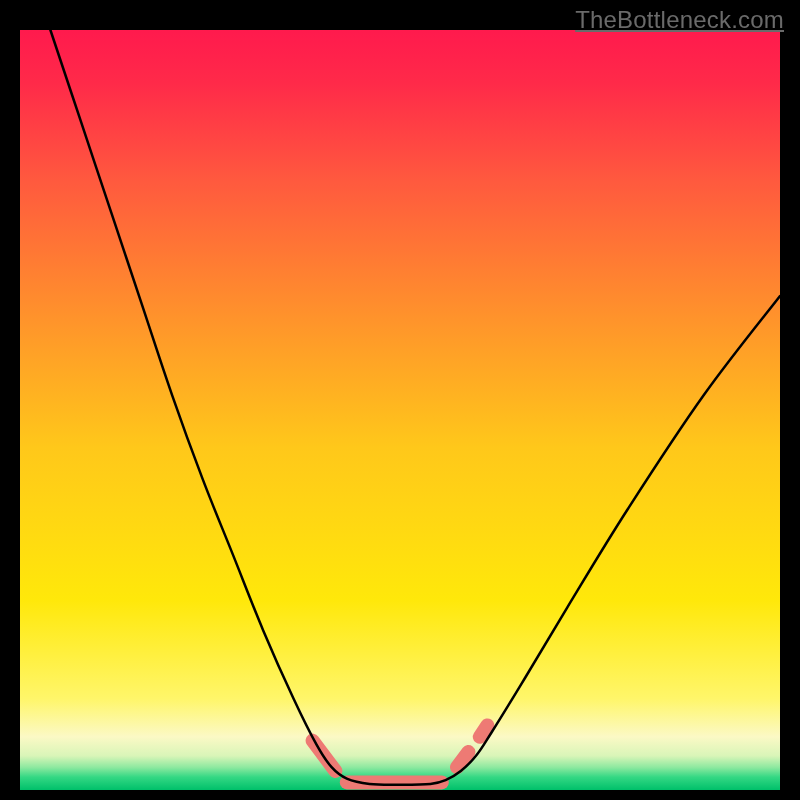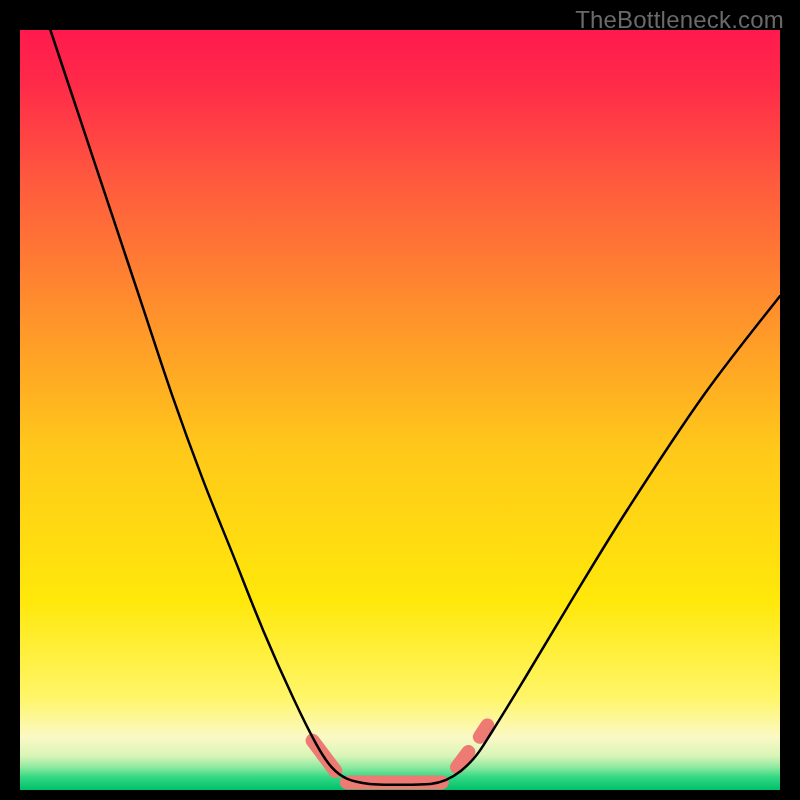--- a/index.html
+++ b/index.html
@@ -23,20 +23,21 @@
   }
   .watermark {
     position: absolute;
     top: 6px;
     right: 16px;
     color: #6a6a6a;
     font-size: 24px;
     font-weight: 400;
     letter-spacing: 0.2px;
     user-select: none;
+    text-decoration: underline;
   }
 </style>
 </head>
 <body>
 
 <div class="canvas-wrap">
   <svg id="chart-svg" width="800" height="800" viewBox="0 0 800 800">
     <defs>
       <linearGradient id="bg-grad" x1="0" y1="0" x2="0" y2="1">
         <stop offset="0%" stop-color="#ff1a4d"></stop>

